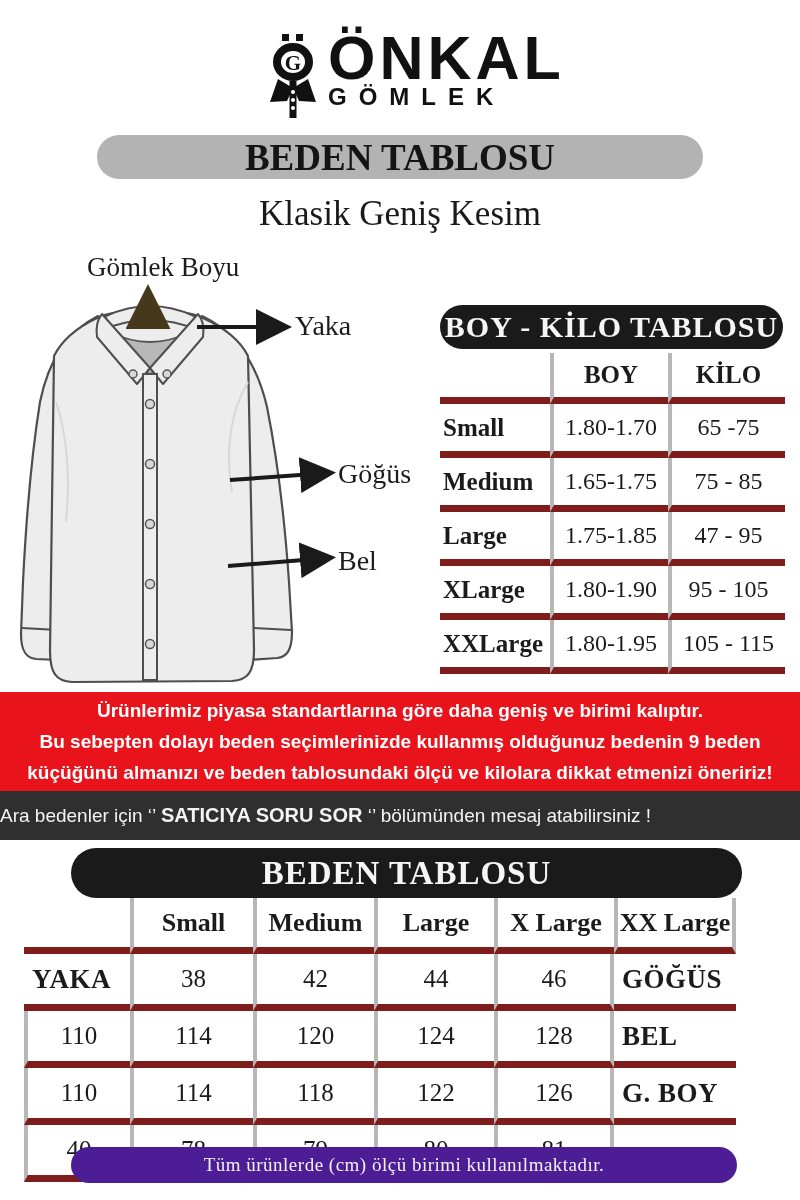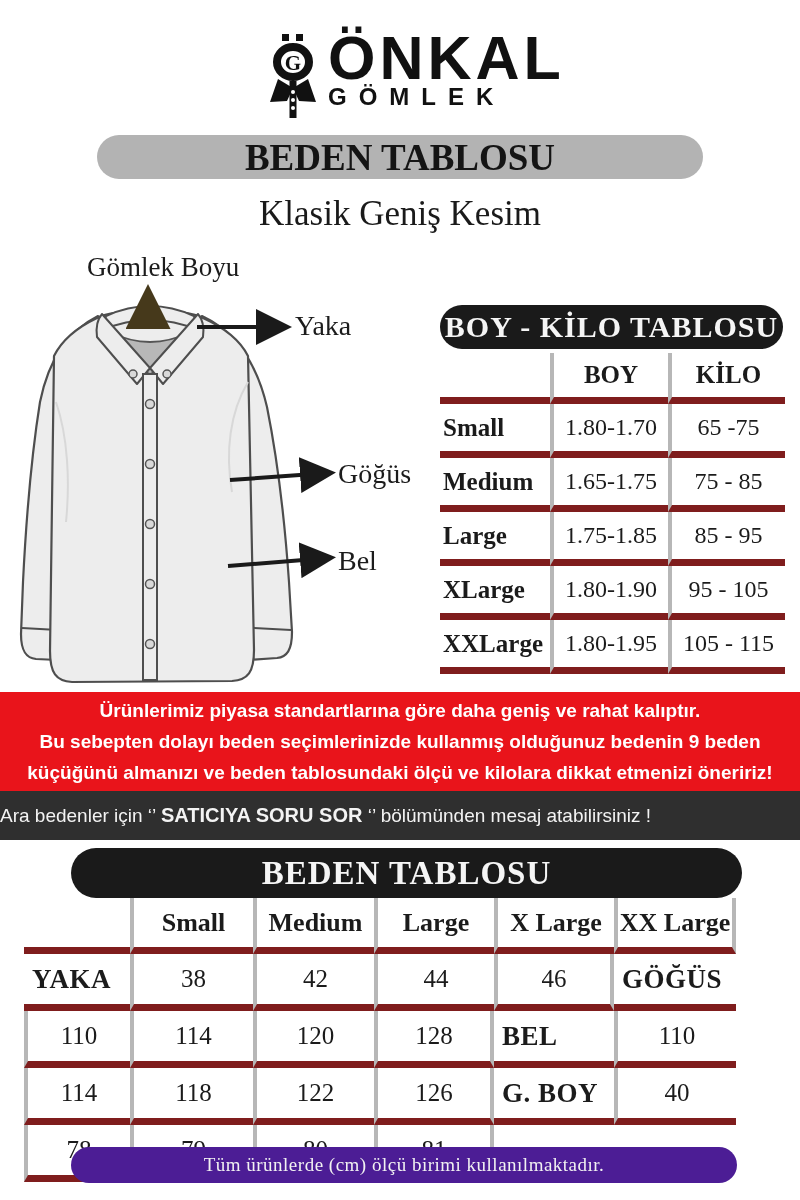--- a/index.html
+++ b/index.html
@@ -146,33 +146,33 @@
     <div class="c size">Small</div>
     <div class="c vl">1.80-1.70</div>
     <div class="c vl">65 -75</div>
 
     <div class="c size">Medium</div>
     <div class="c vl">1.65-1.75</div>
     <div class="c vl">75 - 85</div>
 
     <div class="c size">Large</div>
     <div class="c vl">1.75-1.85</div>
-    <div class="c vl">85 - 95</div>
+    <div class="c vl">47 - 95</div>
 
     <div class="c size">XLarge</div>
     <div class="c vl">1.80-1.90</div>
     <div class="c vl">95 - 105</div>
 
     <div class="c size">XXLarge</div>
     <div class="c vl">1.80-1.95</div>
     <div class="c vl">105 - 115</div>
   </div>
 
   <div class="red-banner">
-    <div>Ürünlerimiz piyasa standartlarına göre daha geniş ve rahat kalıptır.</div>
+    <div>Ürünlerimiz piyasa standartlarına göre daha geniş ve birimi kalıptır.</div>
     <div>Bu sebepten dolayı beden seçimlerinizde kullanmış olduğunuz bedenin 9 beden</div>
     <div>küçüğünü almanızı ve beden tablosundaki ölçü ve kilolara dikkat etmenizi öneririz!</div>
   </div>
 
   <div class="qa-bar"><span>Ara bedenler için ‘’ </span><span class="hl">SATICIYA SORU SOR</span><span> ‘’ bölümünden mesaj atabilirsiniz !</span></div>
 
   <div class="pill pill-beden">BEDEN TABLOSU</div>
 
   <div class="grid st-grid">
     <div class="c h"></div>
@@ -185,20 +185,21 @@
     <div class="c rl">YAKA</div>
     <div class="c vl">38</div>
     <div class="c vl">42</div>
     <div class="c vl">44</div>
     <div class="c vl vr">46</div>
 
     <div class="c rl">GÖĞÜS</div>
     <div class="c vl">110</div>
     <div class="c vl">114</div>
     <div class="c vl">120</div>
+    <div class="c vl">124</div>
     <div class="c vl vr">128</div>
 
     <div class="c rl">BEL</div>
     <div class="c vl">110</div>
     <div class="c vl">114</div>
     <div class="c vl">118</div>
     <div class="c vl">122</div>
     <div class="c vl vr">126</div>
 
     <div class="c rl">G. BOY</div>

